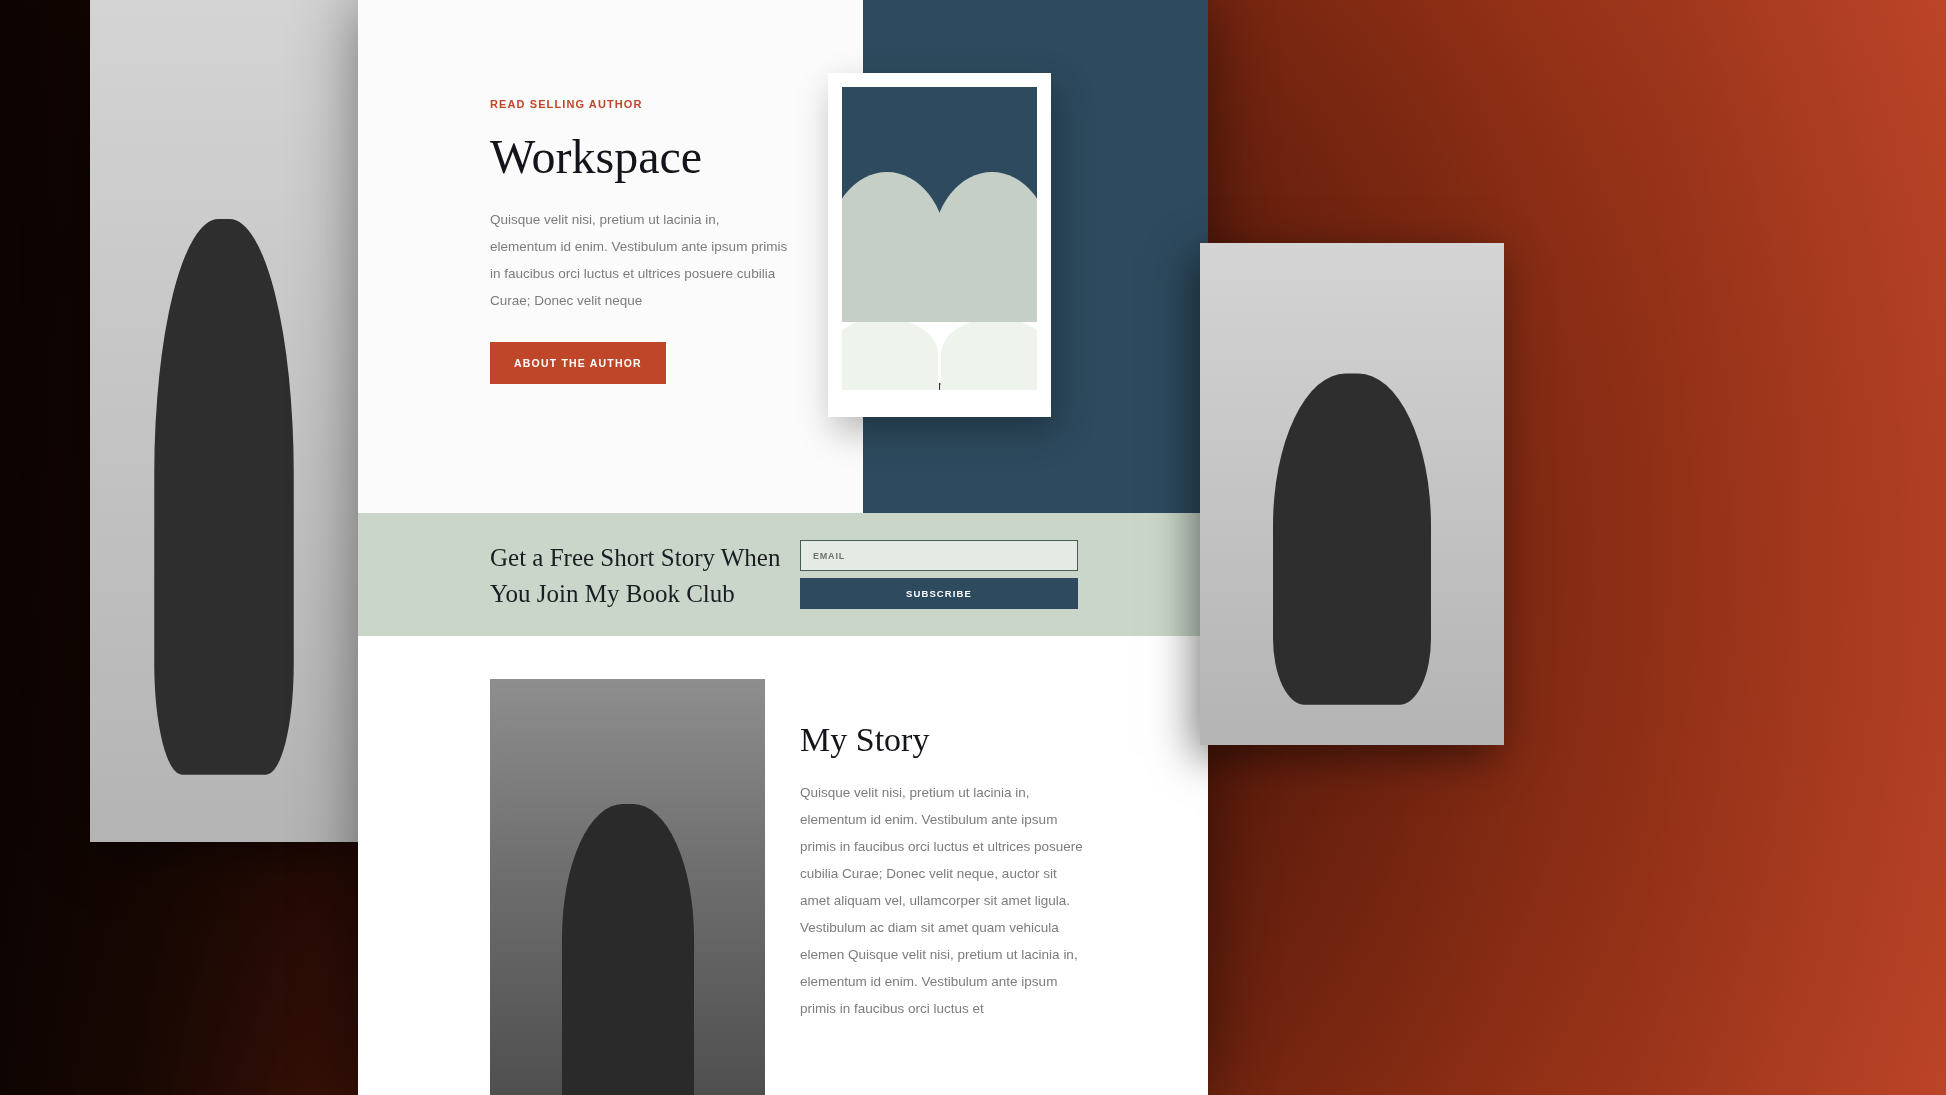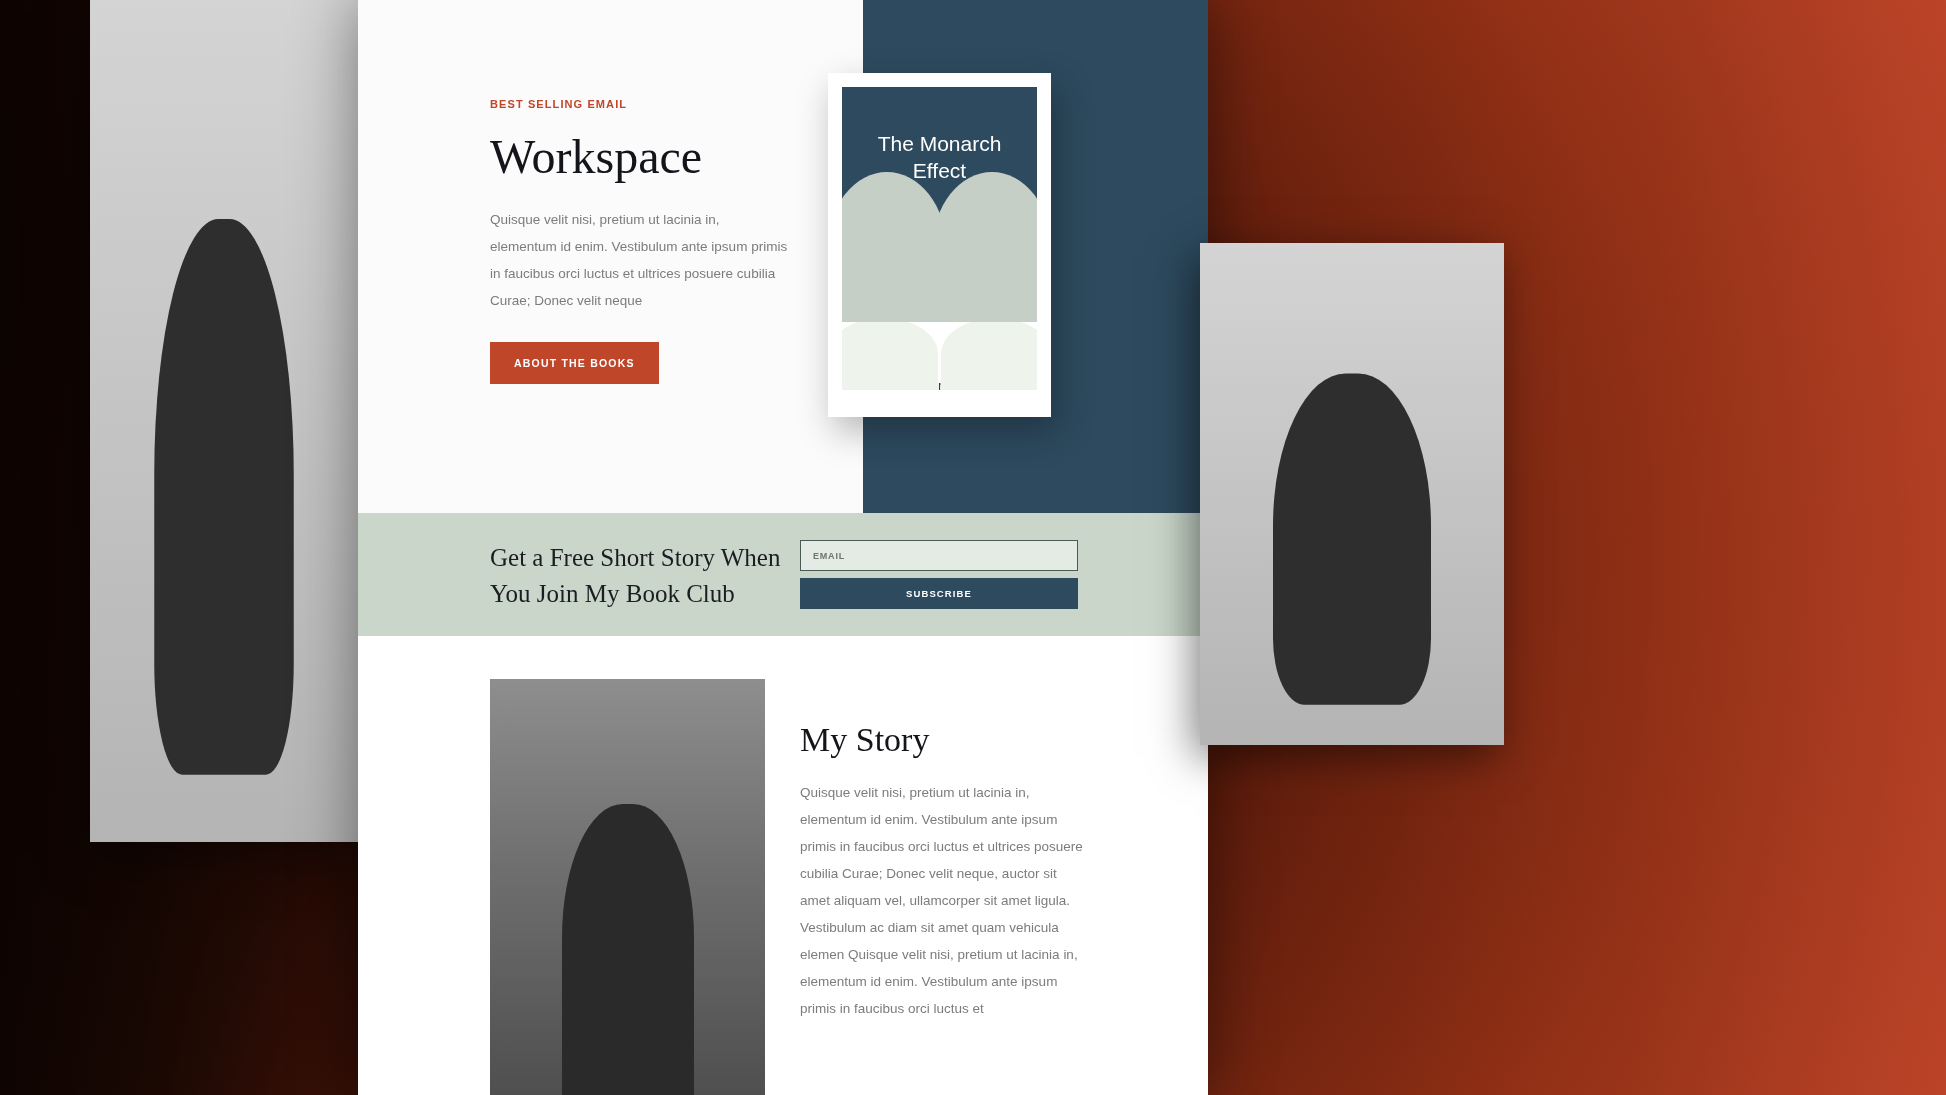--- a/index.html
+++ b/index.html
@@ -410,31 +410,30 @@
 
  </div>
 </div>
 
 <div class="panel" id="center-panel">
 
   <div class="c-hero">
     <div class="navy-block"></div>
 
     <div class="c-hero-txt">
-      <div class="c-eyebrow">BEST SELLING EMAIL</div>
+      <div class="c-eyebrow">READ SELLING AUTHOR</div>
       <div class="c-h1">
         <div>Workspace</div>
       </div>
       <div class="c-body">Quisque velit nisi, pretium ut lacinia in, elementum id enim. Vestibulum ante ipsum primis in faucibus orci luctus et ultrices posuere cubilia Curae; Donec velit neque</div>
-      <div class="c-btn">ABOUT THE BOOKS</div>
+      <div class="c-btn">ABOUT THE AUTHOR</div>
     </div>
 
     <div class="bookwrap">
       <div class="bk-cover">
-        <div class="bk-title">The Monarch Effect</div>
         <div class="lobe l"></div>
         <div class="lobe r"></div>
       </div>
       <div class="bk-ghost">
         <div class="lobe l"></div>
           <div class="lobe r"></div>
       </div>
       <div class="bk-author">B.B. Simmons</div>
     </div>
 

